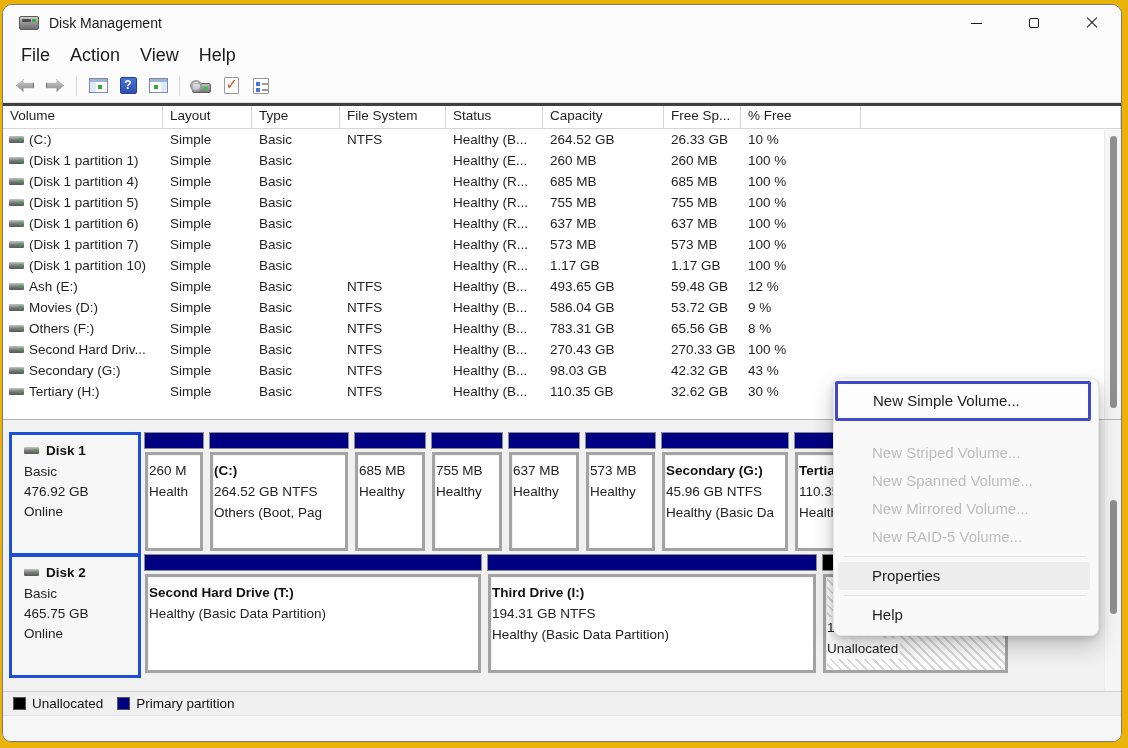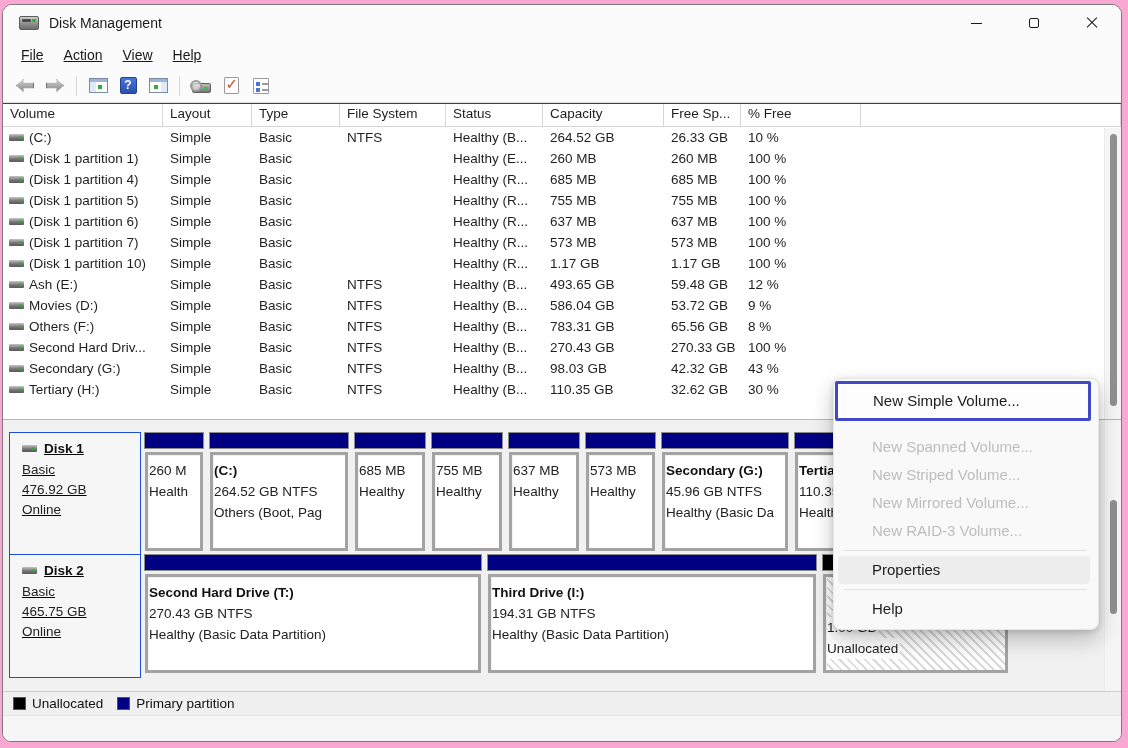--- a/index.html
+++ b/index.html
@@ -1,17 +1,17 @@
 <!DOCTYPE html>
 <html><head>
 <meta charset="utf-8">
 <style>
   * { margin:0; padding:0; box-sizing:border-box; }
   html,body { width:1128px; height:748px; background:#000; font-family:"Liberation Sans","DejaVu Sans",sans-serif; overflow:hidden; }
-  .page { position:relative; width:1128px; height:748px; background:#f9a8d4; }
+  .page { position:relative; width:1128px; height:748px; background:#eab308; }
 
   .window { position:absolute; left:2px; top:4px; width:1120px; height:738px;
     background:#fbfbfb; border:1px solid #7a7a7a; border-radius:10px 10px 9px 9px; overflow:hidden;
     display:flex; flex-direction:column; }
 
   
   .titlebar { height:36px; display:flex; align-items:center; background:#fbfbfb; flex:0 0 auto; }
   .app-icon { width:20px; height:14px; margin:0 10px 0 16px; position:relative;
     background:linear-gradient(#cfcfcf,#8f8f8f 55%,#6e6e6e); border-radius:2px; border:1px solid #5c5c5c; }
   .app-icon::after { content:""; position:absolute; right:2px; top:2px; width:4px; height:3px; background:#2fae3a; border-radius:1px; }
@@ -20,21 +20,21 @@
   .win-controls { margin-left:auto; display:flex; height:100%; }
   .wc { width:58px; height:100%; border:none; background:transparent; display:flex; align-items:center; justify-content:center; cursor:default; }
   .glyph-min { width:11px; height:1px; background:#1a1a1a; display:block; }
   .glyph-max { width:10px; height:10px; border:1px solid #1a1a1a; border-radius:2px; display:block; }
   .glyph-close { position:relative; width:12px; height:12px; display:block; }
   .glyph-close::before,.glyph-close::after { content:""; position:absolute; left:-1px; top:5px; width:14px; height:1.2px; background:#1a1a1a; }
   .glyph-close::before{ transform:rotate(45deg);} .glyph-close::after{ transform:rotate(-45deg);}
 
   
   .menubar { height:28px; display:flex; align-items:center; padding-left:8px; background:#fbfbfb; flex:0 0 auto; }
-  .menu-item { font-size:14px; color:#1a1a1a; padding:3px 10px; border-radius:4px;text-decoration:underline; }
+  .menu-item { font-size:18px; color:#1a1a1a; padding:3px 10px; border-radius:4px; }
 
   
   .toolbar { height:34px; display:flex; align-items:center; padding-left:8px; gap:2px;
     background:#fbfbfb; border-bottom:1px solid #e1e1e1; flex:0 0 auto; }
   .tb-btn { width:28px; height:26px; display:flex; align-items:center; justify-content:center; border-radius:4px; }
   .tb-sep { width:1px; height:20px; background:#d9d9d9; margin:0 5px; }
   .tbi { display:block; position:relative; }
   .tbi-back,.tbi-forward { width:18px; height:13px; background:linear-gradient(#c9c9c9,#8f8f8f); border:1px solid #6f6f6f; }
   .tbi-back   { clip-path:polygon(0 50%,42% 0,42% 28%,100% 28%,100% 72%,42% 72%,42% 100%); }
   .tbi-forward{ clip-path:polygon(100% 50%,58% 0,58% 28%,0 28%,0 72%,58% 72%,58% 100%); }
@@ -49,37 +49,37 @@
   .tbi-rescan-disks { width:19px; height:10px; margin-top:4px; background:linear-gradient(#bdbdbd,#767676); border:1px solid #5d5d5d; border-radius:2px; }
   .tbi-rescan-disks::after { content:""; position:absolute; right:2px; top:3px; width:4px; height:3px; background:#35c04a; }
   .tbi-rescan-disks::before { content:""; position:absolute; left:-3px; top:-4px; width:8px; height:8px; border:2px solid #9a9a9a; border-radius:50%; background:rgba(255,255,255,.5); }
   .tbi-check-document { width:15px; height:17px; background:#fff; border:1px solid #9a9a9a; border-radius:1px; }
   .tbi-check-document::after { content:"\2713"; position:absolute; left:1px; top:-3px; color:#cf4a1f; font-size:15px; font-weight:bold; }
   .tbi-properties-list { width:16px; height:16px; background:#fff; border:1px solid #9a9a9a; border-radius:1px;
     background-image:linear-gradient(#4a74d8,#4a74d8),linear-gradient(#4a74d8,#4a74d8),linear-gradient(#9a9a9a,#9a9a9a),linear-gradient(#9a9a9a,#9a9a9a);
     background-repeat:no-repeat; background-size:4px 4px,4px 4px,7px 2px,7px 2px; background-position:2px 3px,2px 9px,8px 4px,8px 10px; }
 
   
-  .listpane { position:relative; height:316px; background:#fff; border-top:1px solid #404040; flex:0 0 auto; overflow:hidden; }
+  .listpane { position:relative; height:316px; background:#fff; border-top:3px solid #404040; flex:0 0 auto; overflow:hidden; }
   .lheader,.lrow { display:grid; grid-template-columns:160px 89px 88px 106px 97px 121px 77px 120px 1fr; }
   .lheader { height:23px; border-bottom:1px solid #d6d6d6; }
   .hcell { font-size:13.5px; color:#1f1f1f; padding:2px 0 0 7px; border-right:1px solid #d6d6d6; overflow:hidden; white-space:nowrap; }
   .lrow { height:21px; align-items:center; }
   .lcell { font-size:13.5px; color:#1f1f1f; padding-left:7px; white-space:nowrap; overflow:hidden; }
   .vol-cell { display:flex; align-items:center; gap:5px; padding-left:6px; }
   .drive-ico { flex:0 0 auto; width:15px; height:7px; background:linear-gradient(#c4c4c4,#707070 60%,#595959); border-radius:1px; position:relative; }
   .drive-ico::after { content:""; position:absolute; right:2px; top:2px; width:3px; height:3px; background:#2fae3a; border-radius:50%; }
 
   .vscroll { position:absolute; top:24px; right:0; width:17px; bottom:0; background:#f5f5f5; border-left:1px solid #ececec; }
   .vscroll .thumb { position:absolute; left:5px; width:7px; background:#8f8f8f; border-radius:4px; }
 
   
   .graphpane { position:relative; height:272px; background:#f1f1f1; border-top:1px solid #b5b5b5; flex:0 0 auto; overflow:hidden; }
   .diskrow { position:absolute; left:6px; right:24px; height:124px; display:flex; }
-  .diskhdr { flex:0 0 132px; background:#f6f6f6; border:1px solid #1d4ed8; padding:8px 0 16px 12px;text-decoration:underline; }
+  .diskhdr { flex:0 0 132px; background:#f6f6f6; border:3px solid #1d4ed8; padding:8px 0 16px 12px; }
   .diskhdr .dname { display:flex; align-items:center; gap:7px; font-size:13.5px; font-weight:bold; color:#111; margin-bottom:4px; }
   .diskhdr .dline { font-size:13.5px; color:#222; line-height:20px; }
   .parts { flex:1; display:flex; margin-left:3px; }
   .part { position:relative; flex:0 0 auto; margin-right:5px; }
   .pstrip { height:17px; background:#000082; border:1px solid #8c8c8c; }
   .part.unalloc .pstrip { background:#000; }
   .pbody { position:absolute; top:20px; left:1px; right:1px; bottom:5px; background:#fff; border:3px solid #a3a3a3;
     box-shadow:inset 1px 1px 0 #f2f2f2; padding:5px 1px; overflow:hidden; }
   .plabel { font-size:13.5px; font-weight:bold; color:#111; white-space:nowrap; line-height:21px; }
   .pline { font-size:13.5px; color:#222; white-space:nowrap; line-height:21px; }
@@ -92,21 +92,21 @@
   
   .legendbar { height:24px; background:#f0f0f0; border-top:1px solid #cfcfcf; display:flex; align-items:center; padding-left:10px; gap:14px; flex:0 0 auto; }
   .lg { display:flex; align-items:center; gap:6px; font-size:13.5px; color:#111; }
   .sw { width:13px; height:13px; display:block; border:1px solid #555; }
   .statusbar { flex:1; background:#f6f6f6; border-top:1px solid #e3e3e3; }
 
   
   .ctxmenu { position:absolute; left:833px; top:378px; width:266px; background:#f9f9f9; border:1px solid #e6e6e6;
     border-radius:8px; padding:2px 0 6px 0; box-shadow:0 10px 22px rgba(0,0,0,.22), 0 2px 6px rgba(0,0,0,.14); z-index:50; }
   .mi { height:28px; line-height:28px; font-size:15px; color:#1c1c1c; padding-left:38px; white-space:nowrap; }
-  .mi.focused { height:40px; line-height:34px; border:3px solid #4149c6; border-radius:2px; background:#fdfdfd; margin:0 7px 12px 1px; padding-left:35px; }
+  .mi.focused { height:40px; line-height:34px; border:3px solid #4149c6; border-radius:2px; background:#fdfdfd; margin:0 7px 18px 1px; padding-left:35px; }
   .mi.disabled { color:#bdbdbd; }
   .mi.hover { background:#ededed; border-radius:4px; margin:0 8px 0 4px; padding-left:34px; }
   .msep { height:1px; background:#e2e2e2; margin:5px 12px 5px 10px; }
 </style>
 </head>
 <body>
 
 <div class="page">
   <div class="window">
 
@@ -446,21 +446,20 @@
             </div>
             <div class="dline">Basic</div>
             <div class="dline">465.75 GB</div>
             <div class="dline">Online</div>
           </div>
           <div class="parts">
             <div class="part" style="width: 338px;">
               <div class="pstrip"></div>
               <div class="pbody">
                 <div class="plabel">Second Hard Drive  (T:)</div>
-                <div class="pline">270.43 GB NTFS</div>
                 <div class="pline">Healthy (Basic Data Partition)</div>
               </div>
             </div>
             <div class="part" style="width: 330px;">
               <div class="pstrip"></div>
               <div class="pbody">
                 <div class="plabel">Third Drive  (I:)</div>
                 <div class="pline">194.31 GB NTFS</div>
                 <div class="pline">Healthy (Basic Data Partition)</div>
               </div>
@@ -484,22 +483,22 @@
         <div class="lg">
           <div class="sw" style="background: rgb(0, 0, 130);"></div>
           <span>Primary partition</span>
         </div>
       </div>
     <div class="statusbar"></div>
   </div>
 
   <div class="ctxmenu" id="ctxmenu">
       <div class="mi focused">New Simple Volume...</div>
+      <div class="mi disabled">New Striped Volume...</div>
       <div class="mi disabled">New Spanned Volume...</div>
-      <div class="mi disabled">New Striped Volume...</div>
       <div class="mi disabled">New Mirrored Volume...</div>
-      <div class="mi disabled">New RAID-3 Volume...</div>
+      <div class="mi disabled">New RAID-5 Volume...</div>
       <div class="msep"></div>
       <div class="mi hover">Properties</div>
       <div class="msep"></div>
       <div class="mi">Help</div>
     </div>
 </div>
 
 </body></html>

